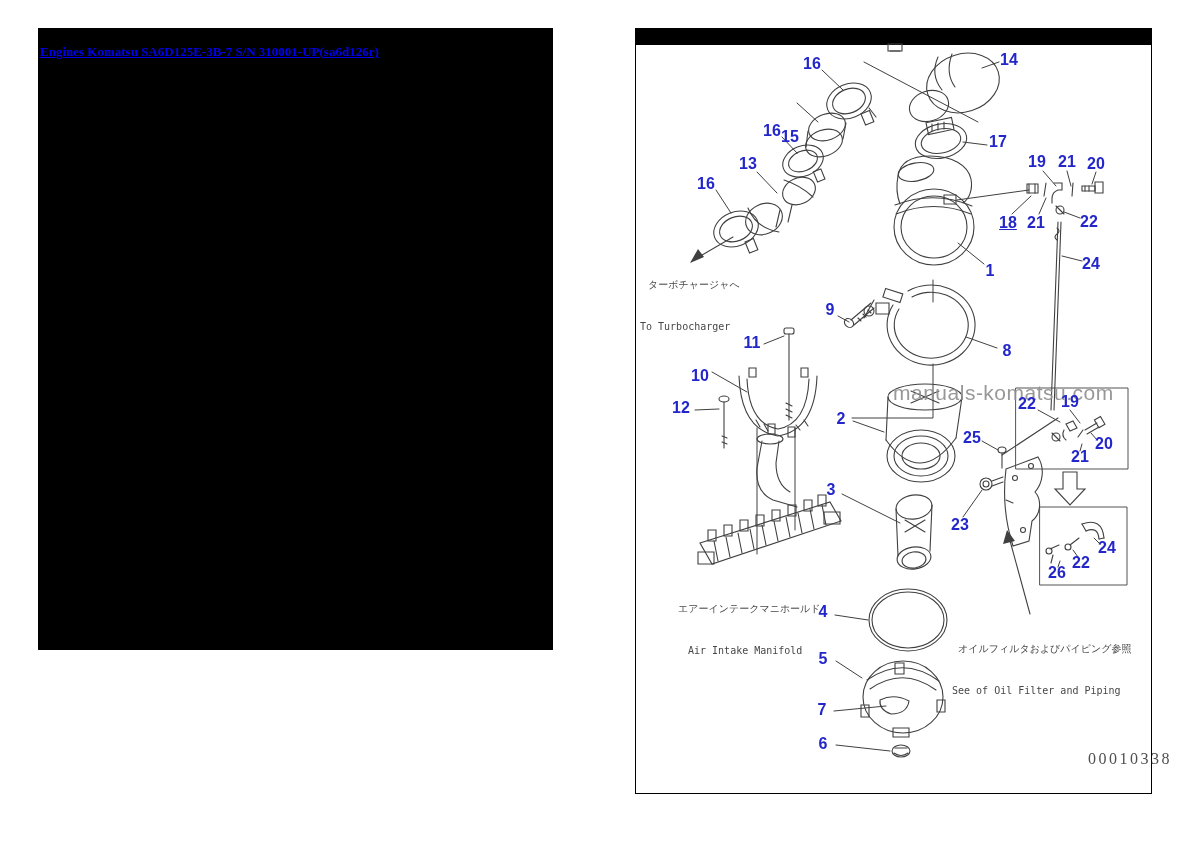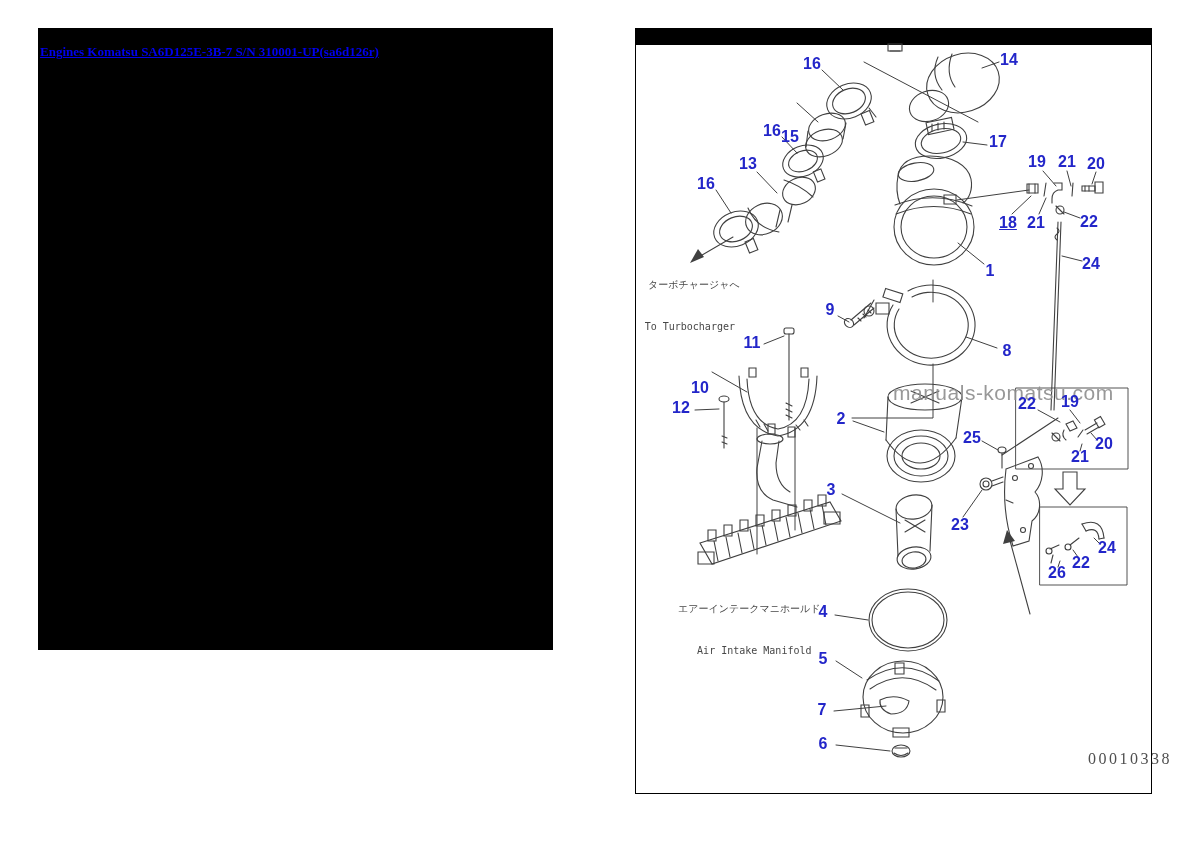--- a/index.html
+++ b/index.html
@@ -1,17 +1,17 @@
 <!DOCTYPE html>
 <html style="--link: #0000ee; --callout: #2326c9; --line: #404040; --watermark: #909090;"><head>
 <meta charset="utf-8">
 <style>
   html,body { margin:0; padding:0; background:#fff; }
   .screen { position:relative; width:1190px; height:842px; background:#fff; overflow:hidden;
-            font-family:"Liberation Sans",sans-serif;text-align:center; }
+            font-family:"Liberation Sans",sans-serif; }
   .left-black { position:absolute; left:38px; top:28px; width:515px; height:622px; background:#000; }
   .title-link { position:absolute; left:40px; top:44px; font-family:"Liberation Serif",serif;
                 font-weight:700; font-size:13px; color:var(--link,#0000ee);
                 text-decoration:underline; white-space:nowrap; z-index:5; }
   .panel { position:absolute; left:635px; top:28px; width:517px; height:766px;
            border:1px solid #000; box-sizing:border-box; background:#fff; }
   .panel-topbar { position:absolute; left:0; top:0; width:100%; height:16px; background:#000; }
   .art { position:absolute; left:0; top:0; width:1190px; height:842px; z-index:2; }
   .callout-layer { position:absolute; left:0; top:0; width:1190px; height:842px; z-index:4; pointer-events:none; }
   .callout { position:absolute; transform:translate(-50%,-50%); font-weight:700; font-size:16px;
@@ -356,21 +356,21 @@
       <span class="callout" style="left: 1067px; top: 162px;">21</span>
       <span class="callout" style="left: 1096px; top: 164px;">20</span>
       <span class="callout" style="left: 1008px; top: 223px; text-decoration: underline;">18</span>
       <span class="callout" style="left: 1036px; top: 223px;">21</span>
       <span class="callout" style="left: 1089px; top: 222px;">22</span>
       <span class="callout" style="left: 1091px; top: 264px;">24</span>
       <span class="callout" style="left: 990px; top: 271px;">1</span>
       <span class="callout" style="left: 830px; top: 310px;">9</span>
       <span class="callout" style="left: 752px; top: 343px;">11</span>
       <span class="callout" style="left: 1007px; top: 351px;">8</span>
-      <span class="callout" style="left: 700px; top: 388px;">10</span>
+      <span class="callout" style="left: 700px; top: 376px;">10</span>
       <span class="callout" style="left: 681px; top: 408px;">12</span>
       <span class="callout" style="left: 841px; top: 419px;">2</span>
       <span class="callout" style="left: 1027px; top: 404px;">22</span>
       <span class="callout" style="left: 1070px; top: 402px;">19</span>
       <span class="callout" style="left: 972px; top: 438px;">25</span>
       <span class="callout" style="left: 1104px; top: 444px;">20</span>
       <span class="callout" style="left: 1080px; top: 457px;">21</span>
       <span class="callout" style="left: 831px; top: 490px;">3</span>
       <span class="callout" style="left: 960px; top: 525px;">23</span>
       <span class="callout" style="left: 1107px; top: 548px;">24</span>
@@ -386,18 +386,22 @@
     <span>エアーインテークマニホールド</span>
     <span style="padding-left:10px;">Air Intake Manifold</span>
   </div>
 
   <div class="note" style="left:640px; top:250px;">
     <span style="padding-left:8px;">ターボチャージャへ</span>
     <span>To Turbocharger</span>
   </div>
 
 
+  <div class="note" style="left:952px; top:614px;">
+    <span style="padding-left:6px;">オイルフィルタおよびパイピング参照</span>
+    <span>See of Oil Filter and Piping</span>
+  </div>
 
   <div class="watermark">manuals-komatsu.com</div>
 
   <div class="docnum">00010338</div>
 
 </div>
 
 </body></html>

